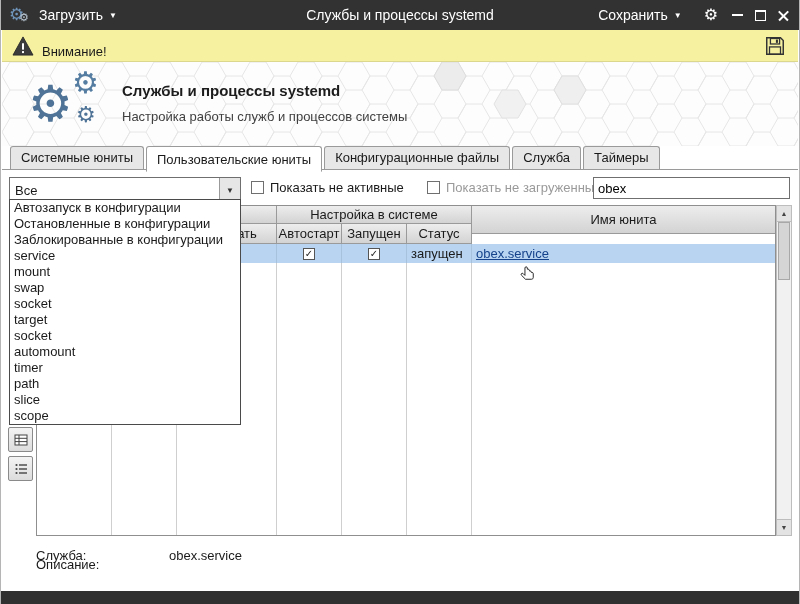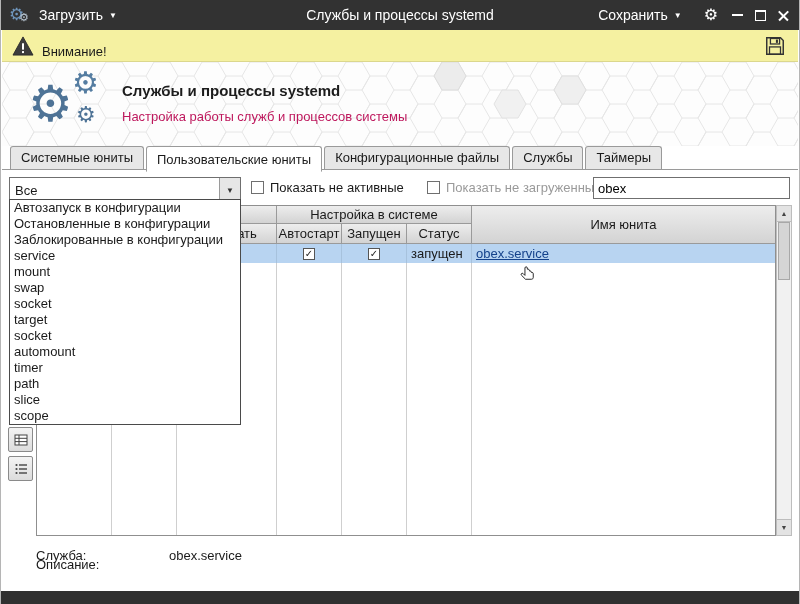--- a/index.html
+++ b/index.html
@@ -35,21 +35,21 @@
   .save-ico{margin-left:auto;margin-right:12px;width:22px;height:22px;}
 
   
   .header{position:absolute;top:62px;left:1px;right:1px;height:84px;background:#fdfdfd;overflow:hidden;}
   .hexes{position:absolute;inset:0;}
   .logo{position:absolute;left:26px;top:8px;width:90px;height:70px;}
   .logo .lg1{position:absolute;left:0;top:6px;font-size:50px;line-height:56px;color:#4e7396;}
   .logo .lg2{position:absolute;left:44px;top:-4px;font-size:30px;line-height:34px;color:#557da1;}
   .logo .lg3{position:absolute;left:48px;top:32px;font-size:22px;line-height:26px;color:#4e7396;}
   .hd-title{position:absolute;left:120px;top:20px;font-size:15px;font-weight:bold;color:#1c1c1c;}
-  .hd-sub{position:absolute;left:120px;top:47px;font-size:13px;color:#be185d;}
+  .hd-sub{position:absolute;left:120px;top:47px;font-size:13px;color:#404040;}
 
   
   .tabs{position:absolute;top:146px;left:1px;right:1px;height:24px;display:flex;align-items:flex-start;
         padding-left:8px;border-bottom:1px solid #9a9a9a;background:#fff;box-sizing:border-box;}
   .tab{border:1px solid #9a9a9a;border-bottom:none;border-radius:3px 3px 0 0;background:#e7e7e7;
        padding:3px 10px 4px;margin-right:2px;font-size:13px;white-space:nowrap;cursor:default;}
   .tab.active{background:#fff;margin-bottom:-1px;border-bottom:1px solid #fff;padding-top:5px;}
 
   
   .combo{position:absolute;left:8px;top:177px;width:232px;height:26px;border:1px solid #6f6f6f;background:#fff;
@@ -65,21 +65,21 @@
   .cb-label{font-size:13px;}
   .search{position:absolute;left:592px;top:177px;width:197px;height:22px;border:1px solid #6f6f6f;
           box-sizing:border-box;font-size:13px;padding:0 4px;font-family:"Liberation Sans",sans-serif;}
 
   
   .table-wrap{position:absolute;left:35px;top:205px;width:740px;height:331px;border:1px solid #8f8f8f;
               box-sizing:border-box;background:#fff;}
   .thead{position:relative;width:100%;height:38px;}
   .hcell{background:linear-gradient(#ededed,#d3d3d3);border-right:1px solid #9a9a9a;border-bottom:1px solid #9a9a9a;
          box-sizing:border-box;display:flex;align-items:center;justify-content:center;font-size:13px;overflow:hidden;white-space:nowrap;}
-  .th-unit{position:absolute;right:0;top:0;width:303px;height:38px;border-right:none;}
+  .th-unit{position:absolute;right:0;top:0;width:303px;height:28px;border-right:none;}
   .th-row1{position:absolute;left:0;top:0;width:435px;height:18px;display:flex;}
   .th-row2{position:absolute;left:0;top:18px;width:435px;height:20px;display:flex;}
   .trow{position:absolute;left:0;top:38px;width:100%;height:19px;display:flex;background:#b8d4f1;}
   .tcell{border-right:1px solid #a7c2dd;box-sizing:border-box;display:flex;align-items:center;overflow:hidden;white-space:nowrap;}
   .rowchk{width:12px;height:12px;border:1px solid #555;background:#fff;margin:0 auto;box-sizing:border-box;
           display:flex;align-items:center;justify-content:center;font-size:10px;line-height:10px;color:#222;}
   .status-text{padding-left:4px;}
   .unit-link{padding-left:4px;color:#15428b;text-decoration:underline;cursor:pointer;}
   .tbody-lines{position:absolute;left:0;top:57px;bottom:0;width:100%;display:flex;}
   .bline{border-right:1px solid #cfcfcf;box-sizing:border-box;height:100%;}
@@ -178,21 +178,21 @@
       <span class="lg3">⚙</span>
     </div>
     <div class="hd-title">Службы и процессы systemd</div>
     <div class="hd-sub">Настройка работы служб и процессов системы</div>
   </div>
 
   <div class="tabs">
     <div class="tab">Системные юниты</div>
     <div class="tab active">Пользовательские юниты</div>
     <div class="tab">Конфигурационные файлы</div>
-    <div class="tab">Службы</div>
+    <div class="tab">Служба</div>
     <div class="tab">Таймеры</div>
   </div>
 
   <div class="combo">
     <span class="combo-text">Все</span>
     <span class="combo-btn">
       <span>▼</span>
     </span>
   </div>
   <div class="cb cb1">

